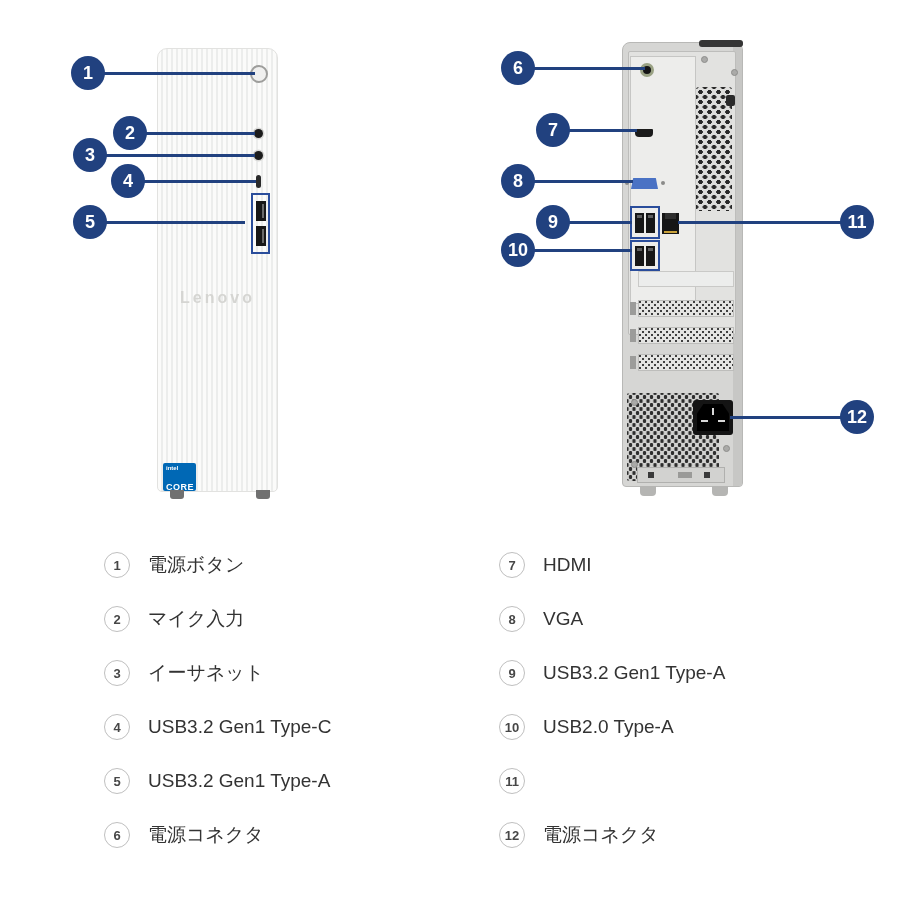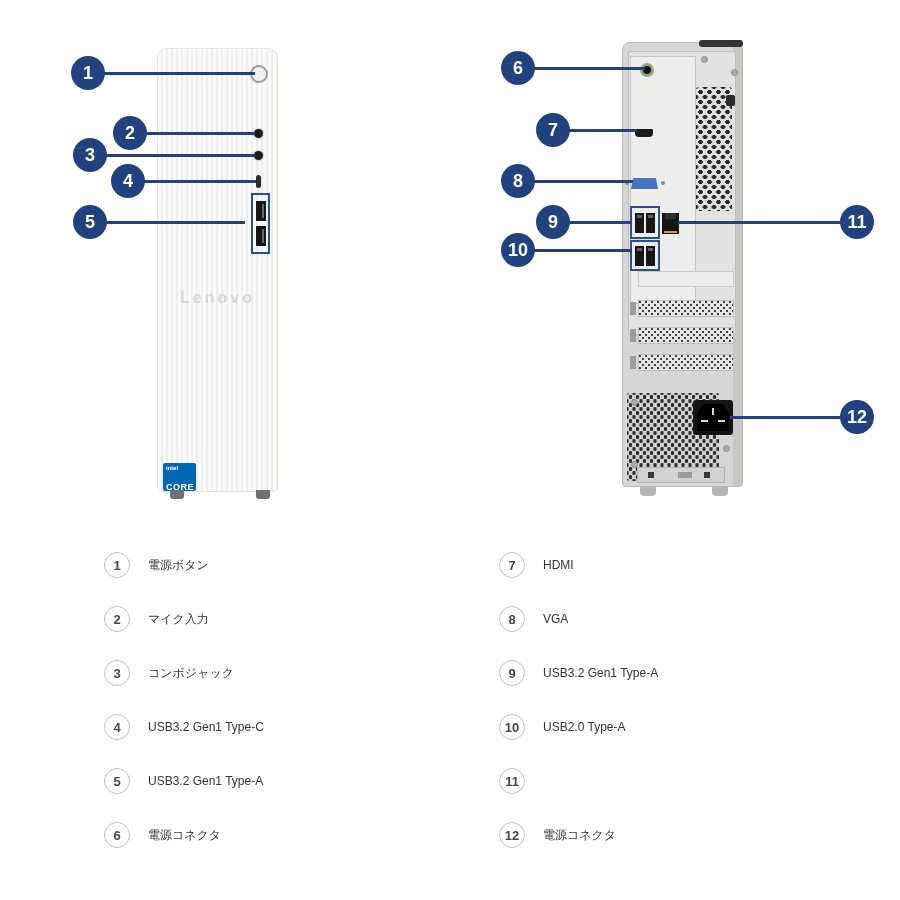--- a/index.html
+++ b/index.html
@@ -88,21 +88,21 @@
   .foot-back{position:absolute;width:16px;height:10px;background:#b5b5b3;border-radius:0 0 4px 4px;z-index:2;}
 
   
   .legend-col{position:absolute;top:538px;display:flex;flex-direction:column;z-index:4;}
   .legend-col.left{left:104px;}
   .legend-col.right{left:499px;}
   .legend-item{height:54px;display:flex;align-items:center;}
   .legend-num{width:26px;height:26px;border-radius:50%;border:1px solid #bfbfbf;box-sizing:border-box;
       display:flex;align-items:center;justify-content:center;font-size:13px;font-weight:600;
       color:#474747;margin-right:18px;background:#fff;flex:0 0 26px;}
-  .legend-label{font-size:12px;color:#333;white-space:nowrap;}
+  .legend-label{font-size:19px;color:#333;white-space:nowrap;}
 </style>
 </head>
 <body>
 
 <div class="canvas">
 
   <div class="front-tower">
     <div class="power-btn"></div>
     <div class="jack" style="left:96px;top:80px;"></div>
     <div class="jack" style="left:96px;top:102px;"></div>
@@ -226,21 +226,21 @@
     <div class="legend-item">
       <span class="legend-num">1</span>
       <span class="legend-label">電源ボタン</span>
     </div>
     <div class="legend-item">
       <span class="legend-num">2</span>
       <span class="legend-label">マイク入力</span>
     </div>
     <div class="legend-item">
       <span class="legend-num">3</span>
-      <span class="legend-label">コンボジャック</span>
+      <span class="legend-label">イーサネット</span>
     </div>
     <div class="legend-item">
       <span class="legend-num">4</span>
       <span class="legend-label">USB3.2 Gen1 Type-C</span>
     </div>
     <div class="legend-item">
       <span class="legend-num">5</span>
       <span class="legend-label">USB3.2 Gen1 Type-A</span>
     </div>
     <div class="legend-item">

